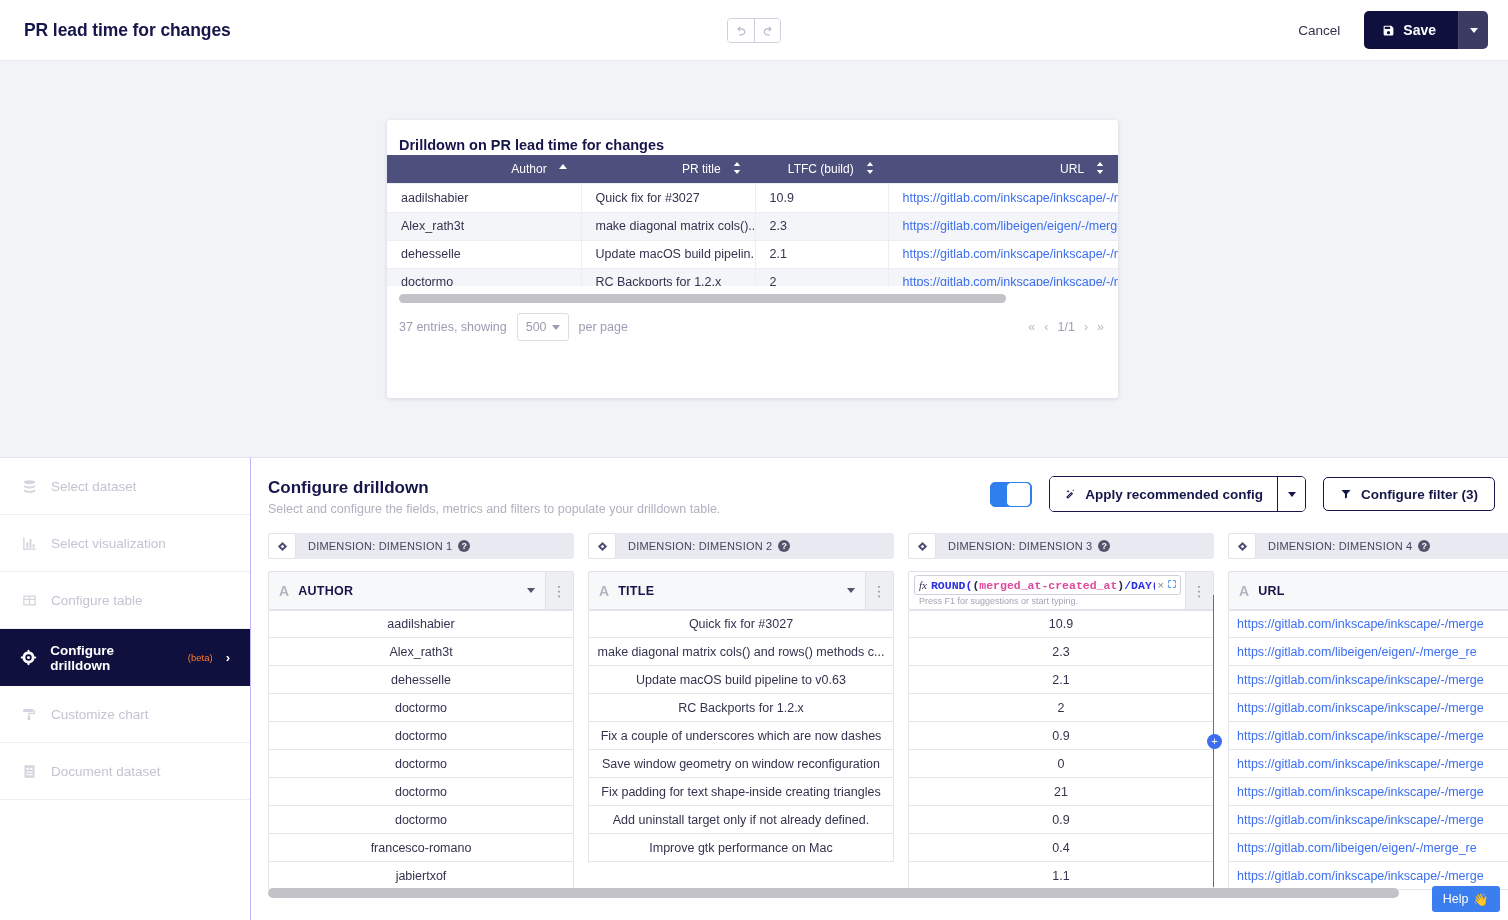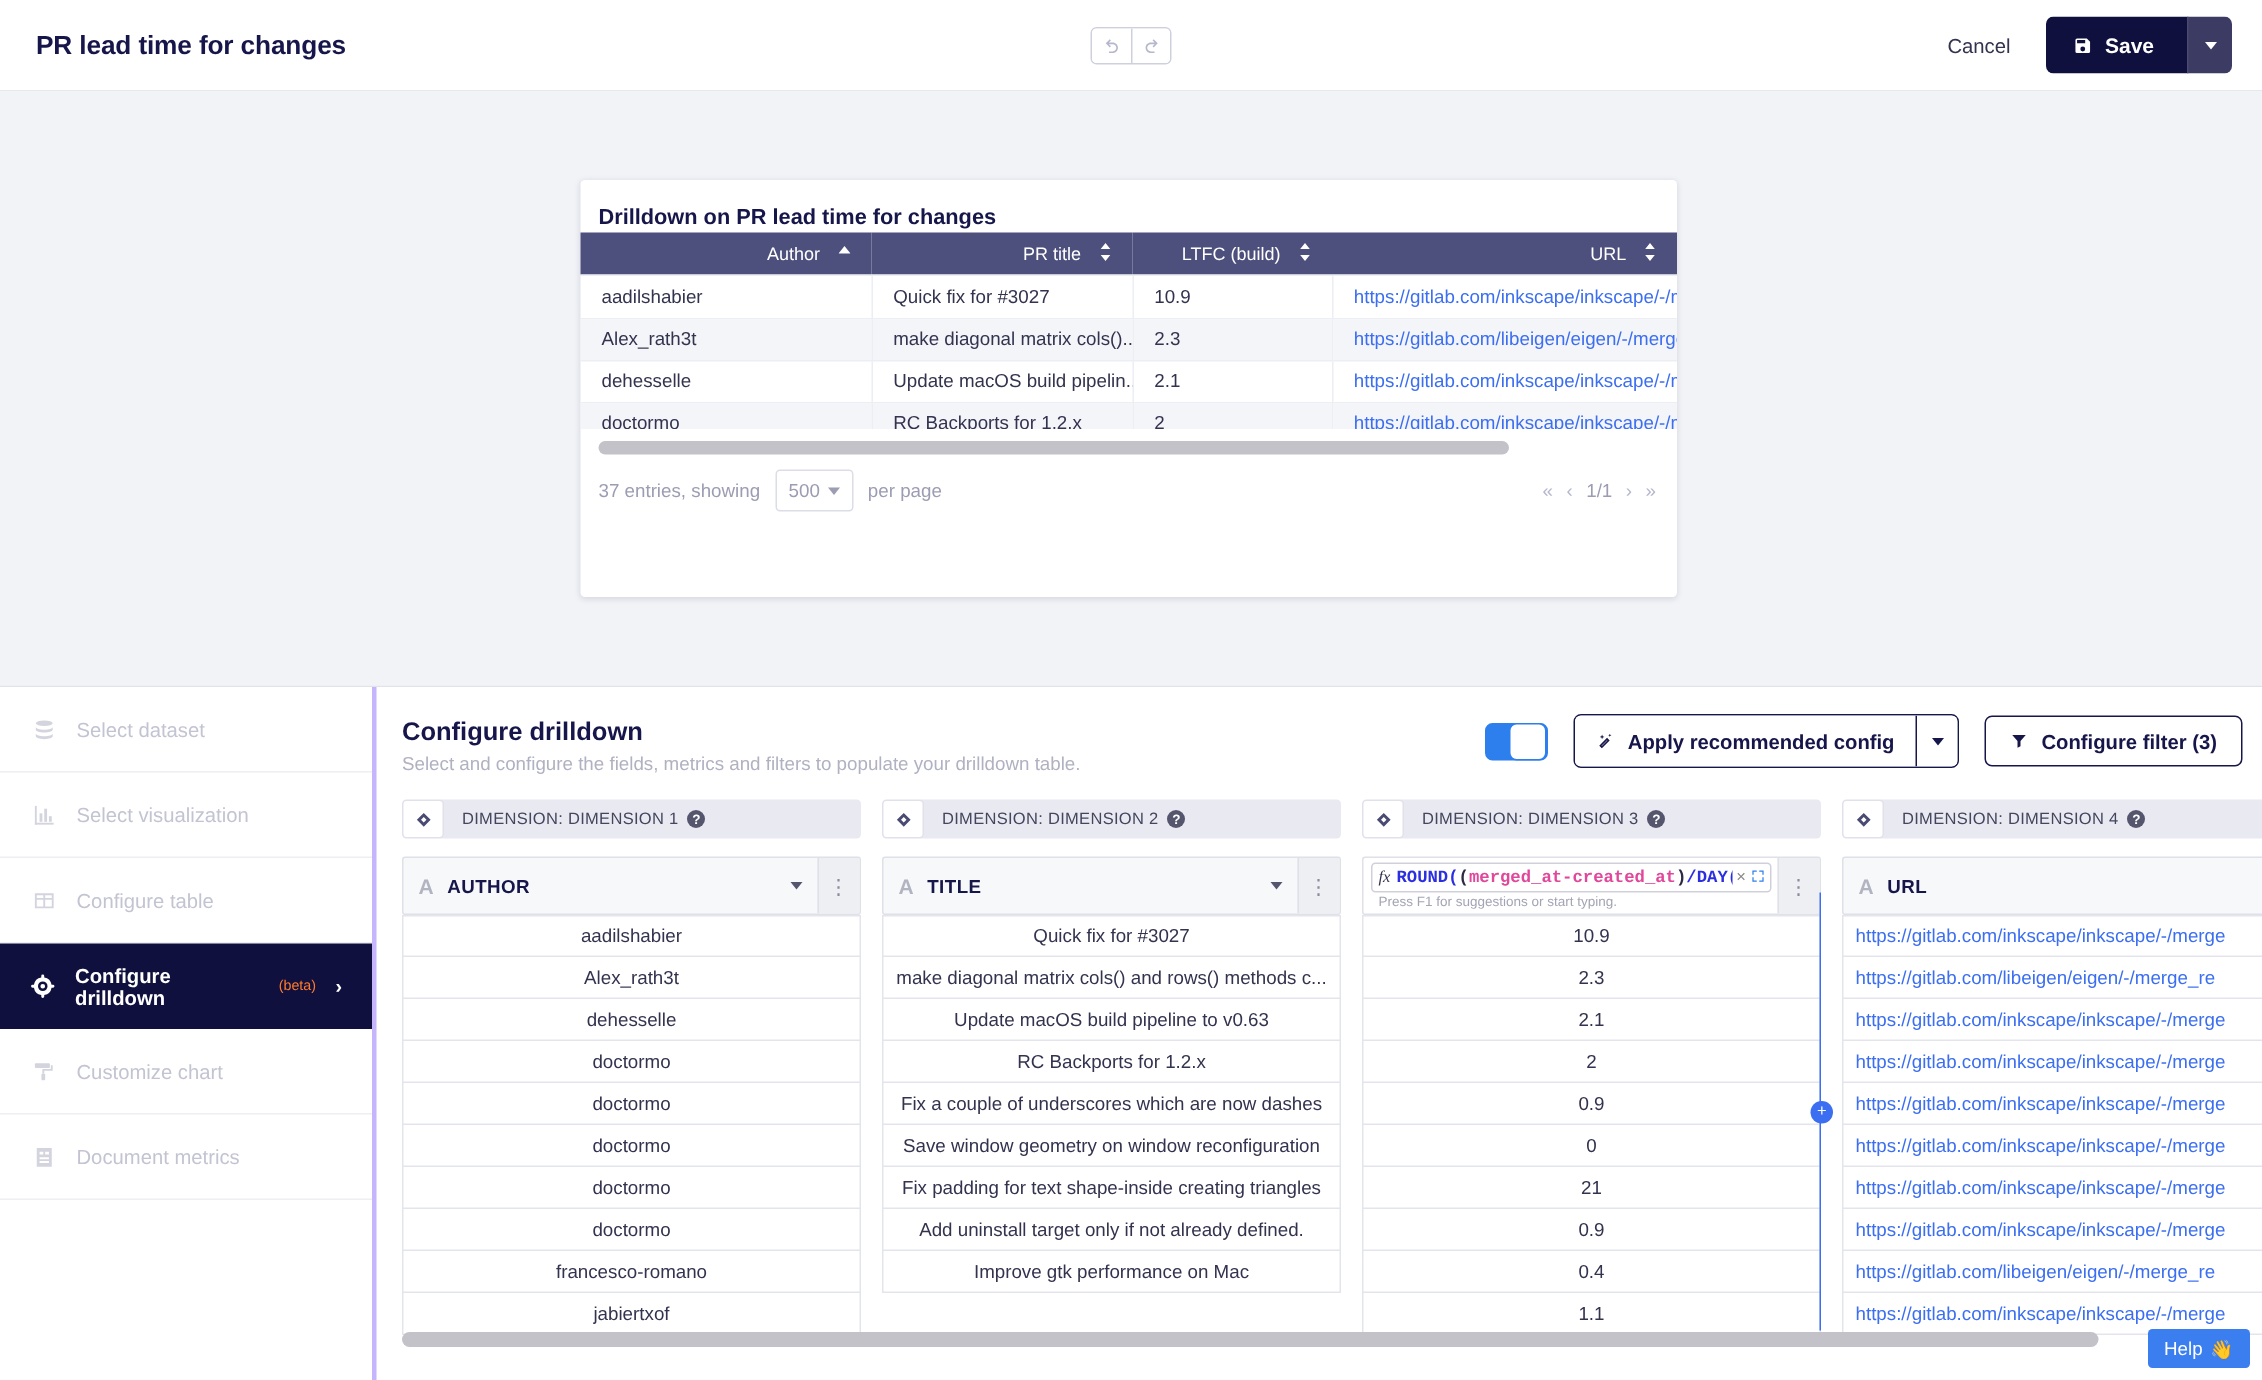--- a/index.html
+++ b/index.html
@@ -111,21 +111,21 @@
   .pager span{ cursor:pointer; }
   .pager .pg{ color:#9c9cb3; }
 
   
   .bottom{
     position:absolute; top:457px; left:0; right:0; bottom:0;
     background:#fff; border-top:1px solid #e2e3ea;
     display:flex;
   }
   .sidebar{
-    width:251px; flex:0 0 251px; border-right:3px solid #c4b5fd; background:#fff;
+    width:251px; flex:0 0 251px; border-right:1px solid #c4b5fd; background:#fff;
   }
   .side-item{
     height:57px; display:flex; align-items:center; gap:13px;
     padding:0 20px; border-bottom:1px solid #eeeef3;
     font-size:13.5px; color:#c3c4d2; cursor:pointer; position:relative;
   }
   .side-item .ico{ width:18px; display:flex; align-items:center; justify-content:center; }
   .side-item svg{ fill:#d3d4de; }
   .side-item.active{
     background:#10103f; color:#fff; font-weight:bold; border-bottom:none;
@@ -451,21 +451,21 @@
       </span>
       <span>Customize chart</span>
     </div>
 
     <div class="side-item">
       <span class="ico">
         <svg width="15" height="15" viewBox="0 0 24 24">
             <path d="M4 2h16v20H4V2zm3 4v3h4V6H7zm0 6v2h10v-2H7zm0 4v2h10v-2H7zm6-10v3h4V6h-4z"></path>
           </svg>
       </span>
-      <span>Document metrics</span>
+      <span>Document dataset</span>
     </div>
   </div>
 
   <div class="config">
     <div class="config-head">
       <h2 class="config-title">Configure drilldown</h2>
       <p class="config-sub">Select and configure the fields, metrics and filters to populate your drilldown table.</p>
 
       <div class="config-actions">
         <div class="toggle">

